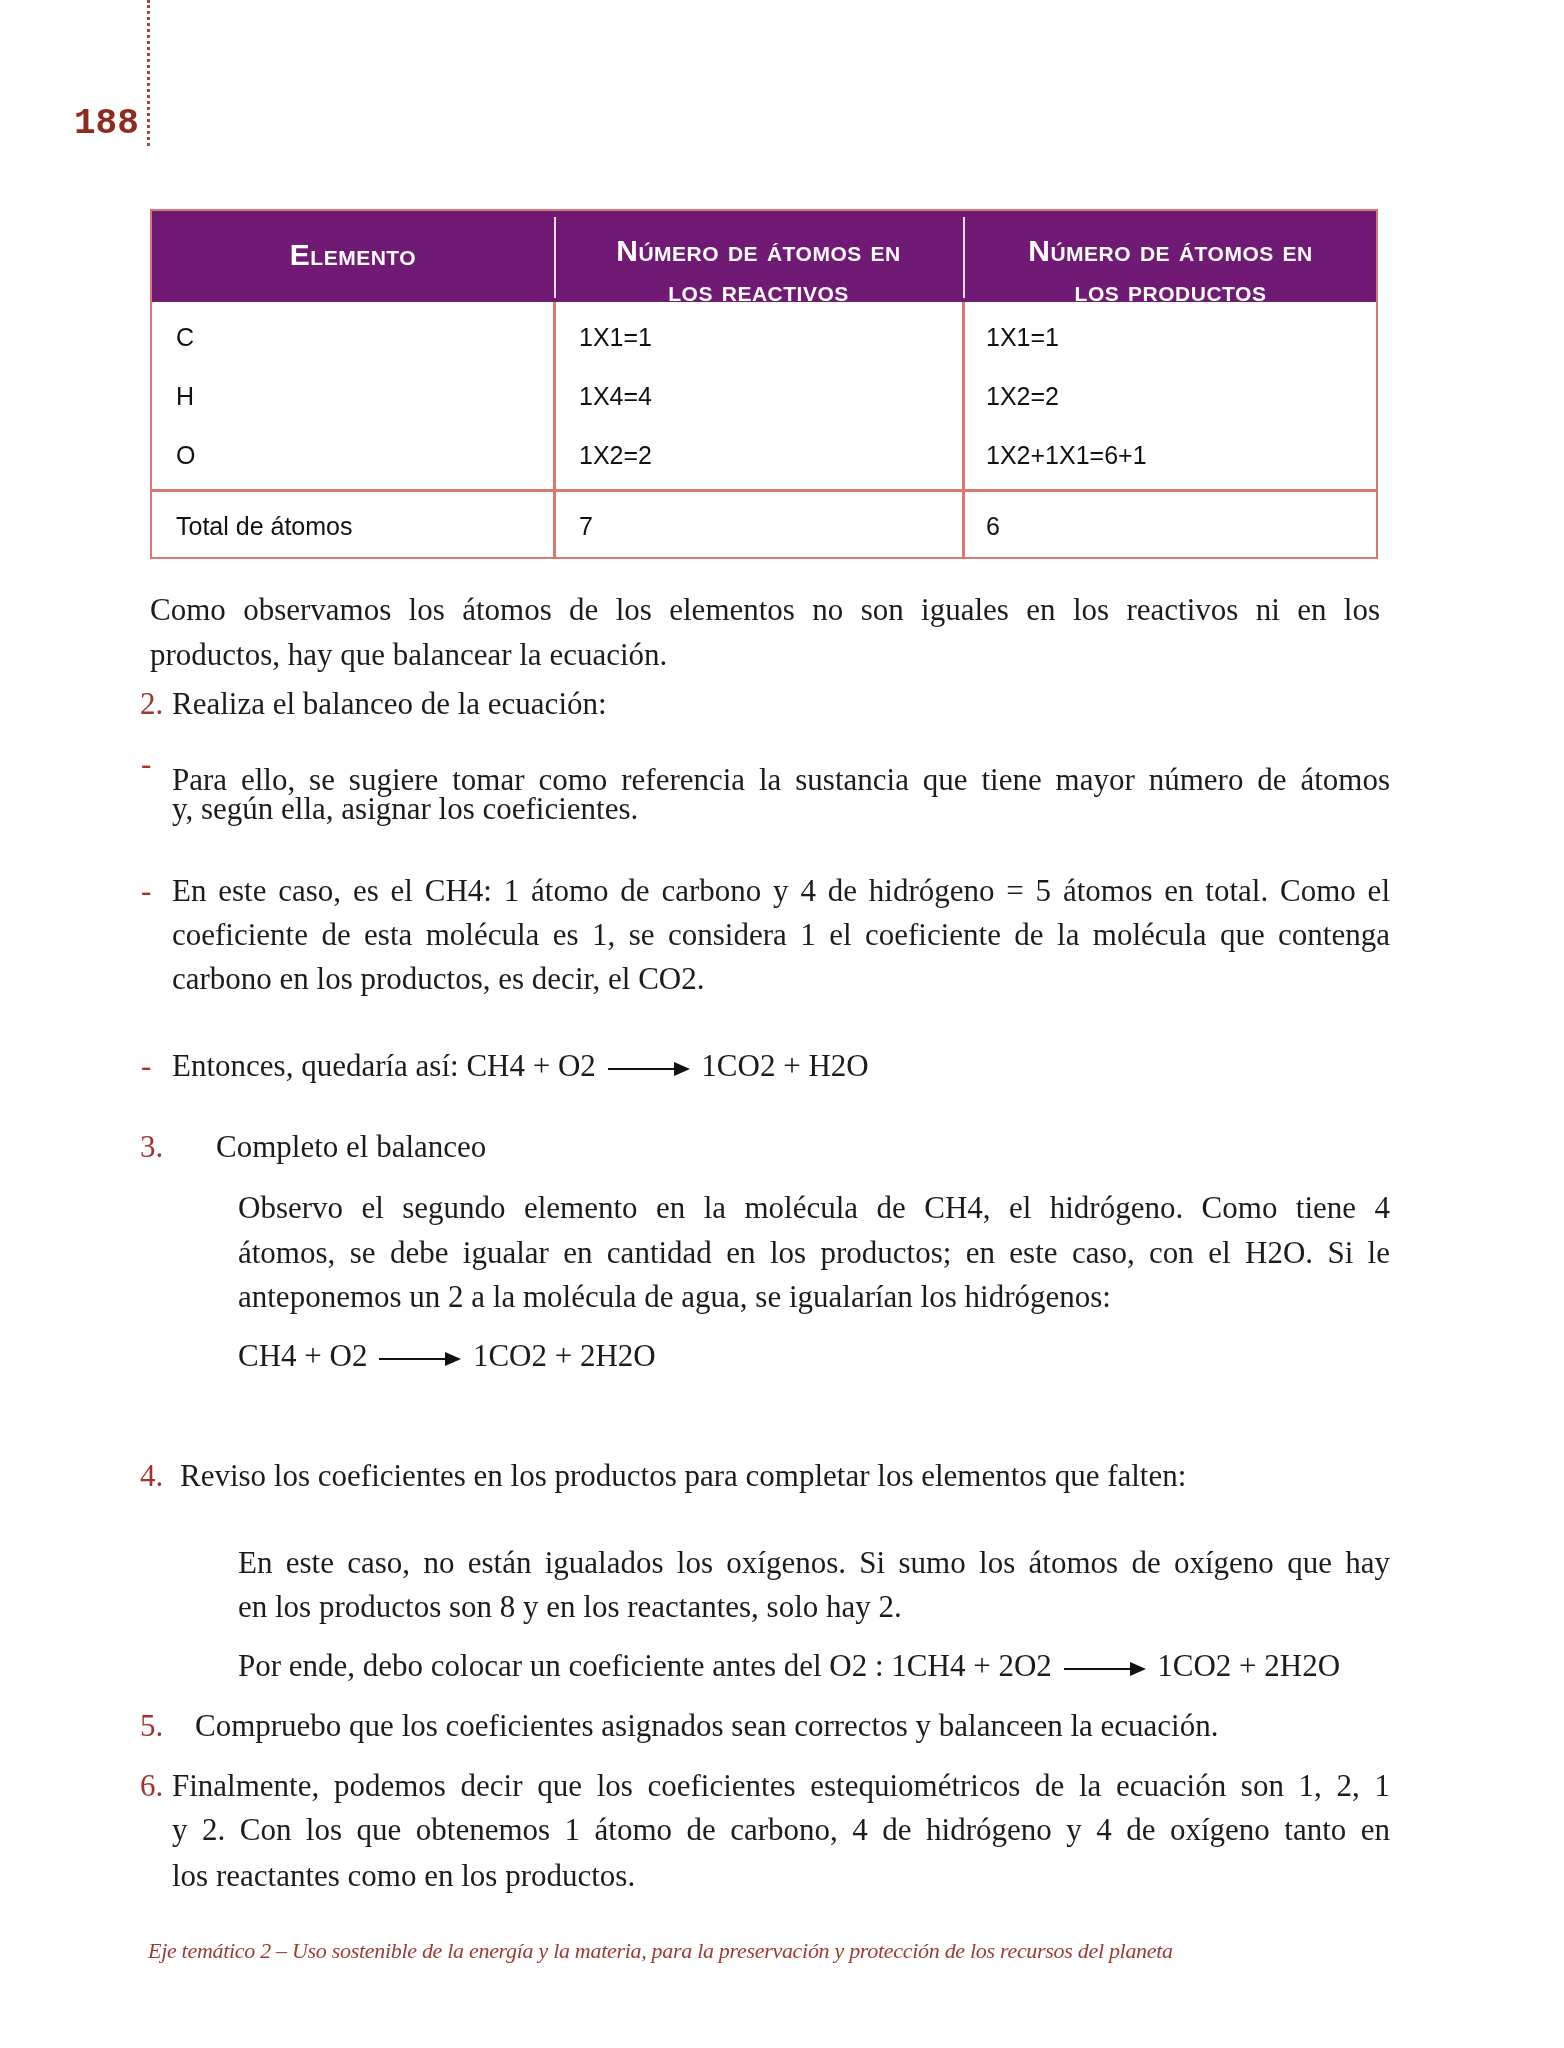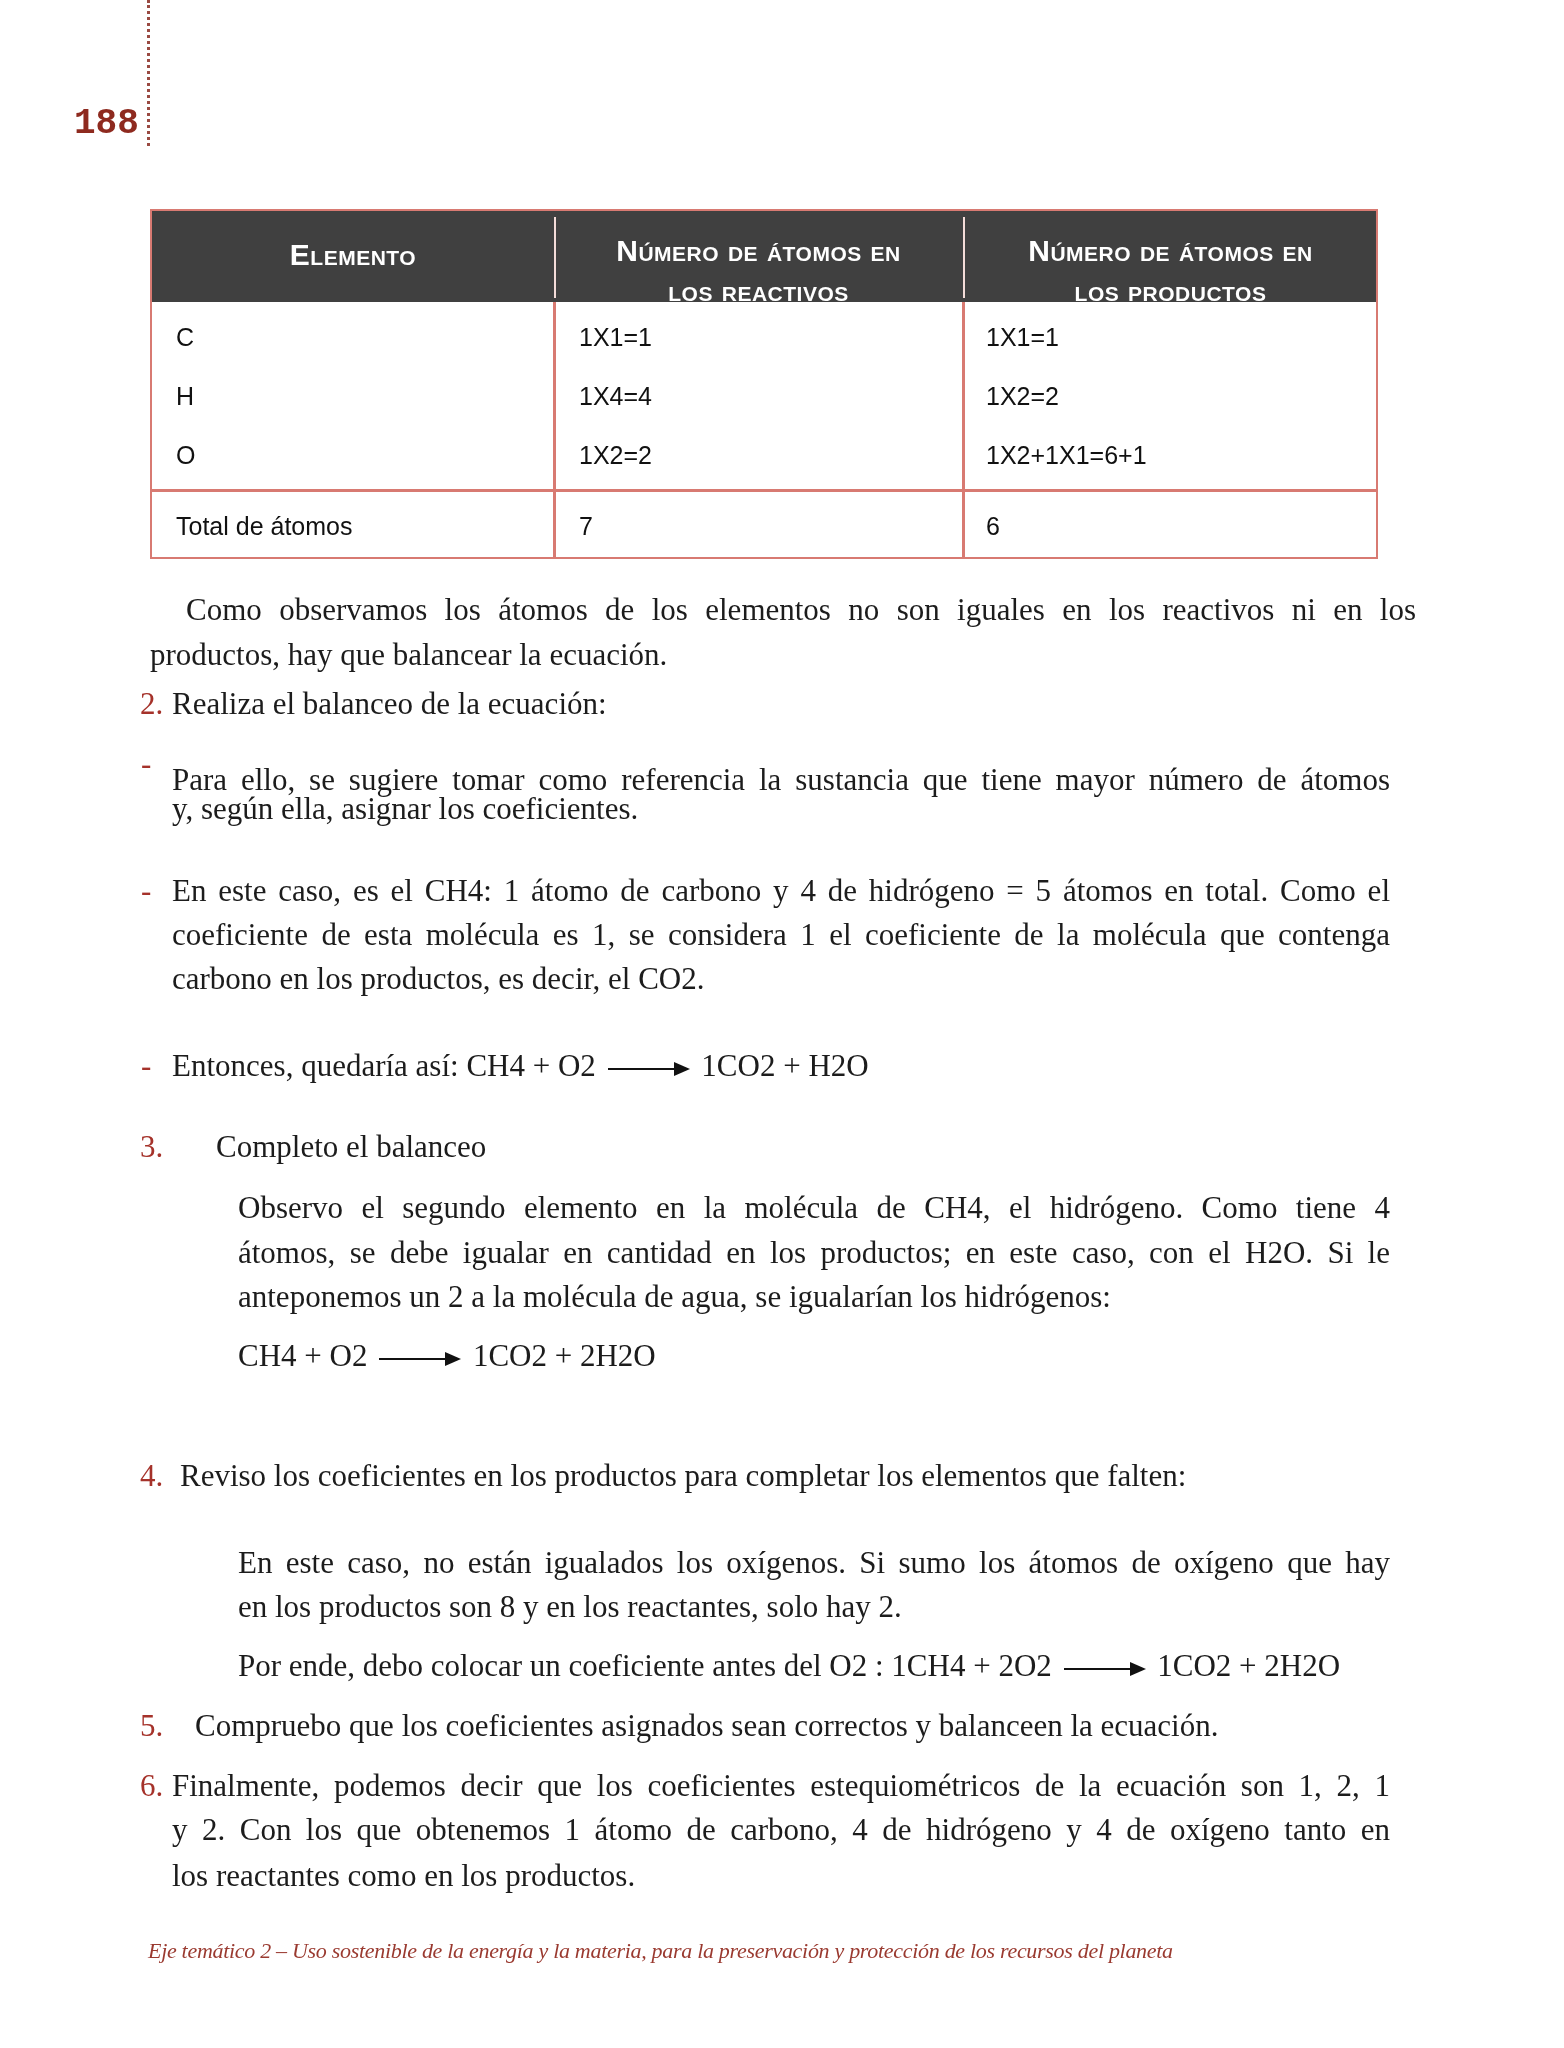--- a/index.html
+++ b/index.html
@@ -2,21 +2,21 @@
 <html><head>
 <meta charset="utf-8">
 <style>
   html, body { margin:0; padding:0; background:#ffffff; }
   body { width:1564px; height:2048px; position:relative; overflow:hidden; font-family:"Liberation Serif", "DejaVu Serif", serif; color:#1a1a1a; }
   .dotline { position:absolute; left:147px; top:0; height:146px; width:0; border-left:3px dotted #9a4a42; }
   .pagenum { position:absolute; left:74px; top:104px; font-family:Liberation Mono, monospace; font-weight:bold; font-size:36px; color:#8e2a1f; line-height:40px; }
 
   
   .tbl { position:absolute; left:150px; top:209px; width:1228px; height:350px; border:2px solid #d87a72; box-sizing:border-box; }
-  .thead { position:absolute; left:0; top:0; right:0; height:91px; background:#404040; }
+  .thead { position:absolute; left:0; top:0; right:0; height:91px; background:#701a75; }
   .th { position:absolute; top:0; height:91px; color:#ffffff; font-family:"Liberation Sans", sans-serif; font-weight:bold; font-variant:small-caps; font-size:30px; text-align:center; line-height:40px; padding-top:20px; box-sizing:border-box; letter-spacing:0.5px; }
   .th.c1 { left:0; width:402px; }
   .th.c2 { left:402px; width:409px; }
   .th.c3 { left:811px; width:415px; }
   .th.c2::before, .th.c3::before { content:""; position:absolute; left:0; top:6px; bottom:4px; border-left:2px solid #f4dcd9; }
   .vline { position:absolute; top:91px; bottom:0; border-left:3px solid #d87a72; }
   .vline.a { left:401px; }
   .vline.b { left:810px; }
   .hsep { position:absolute; left:0; right:0; top:278px; border-top:3px solid #d87a72; }
   .cell { position:absolute; font-family:"Liberation Sans", sans-serif; font-size:25px; color:#111; line-height:30px; }
@@ -70,21 +70,21 @@
 
   <div class="cell col1 r2">O</div>
   <div class="cell col2 r2">1X2=2</div>
   <div class="cell col3 r2">1X2+1X1=6+1</div>
 
   <div class="cell col1 rt">Total de átomos</div>
   <div class="cell col2 rt">7</div>
   <div class="cell col3 rt">6</div>
 </div>
 
-<div class="ln just" style="left:150px; top:590px; width:1230px;margin-left:36px;">Como observamos  los átomos de los elementos no son iguales en los reactivos ni en los</div>
+<div class="ln just" style="left:150px; top:590px; width:1230px;">Como observamos  los átomos de los elementos no son iguales en los reactivos ni en los</div>
 <div class="ln" style="left:150px; top:635px;">productos, hay que balancear la ecuación.</div>
 
 <div class="num" style="left:140px; top:684px;">2.</div>
 <div class="ln" style="left:172px; top:684px;">Realiza el balanceo de la ecuación:</div>
 
 <div class="dash" style="left:141px; top:744px;">-</div>
 <div class="ln just" style="left:172px; top:760px; width:1218px;">Para ello, se sugiere tomar como referencia la sustancia que tiene mayor número de átomos</div>
 <div class="ln" style="left:172px; top:789px;">y, según ella, asignar los coeficientes.</div>
 
 <div class="dash" style="left:141px; top:871px;">-</div>

